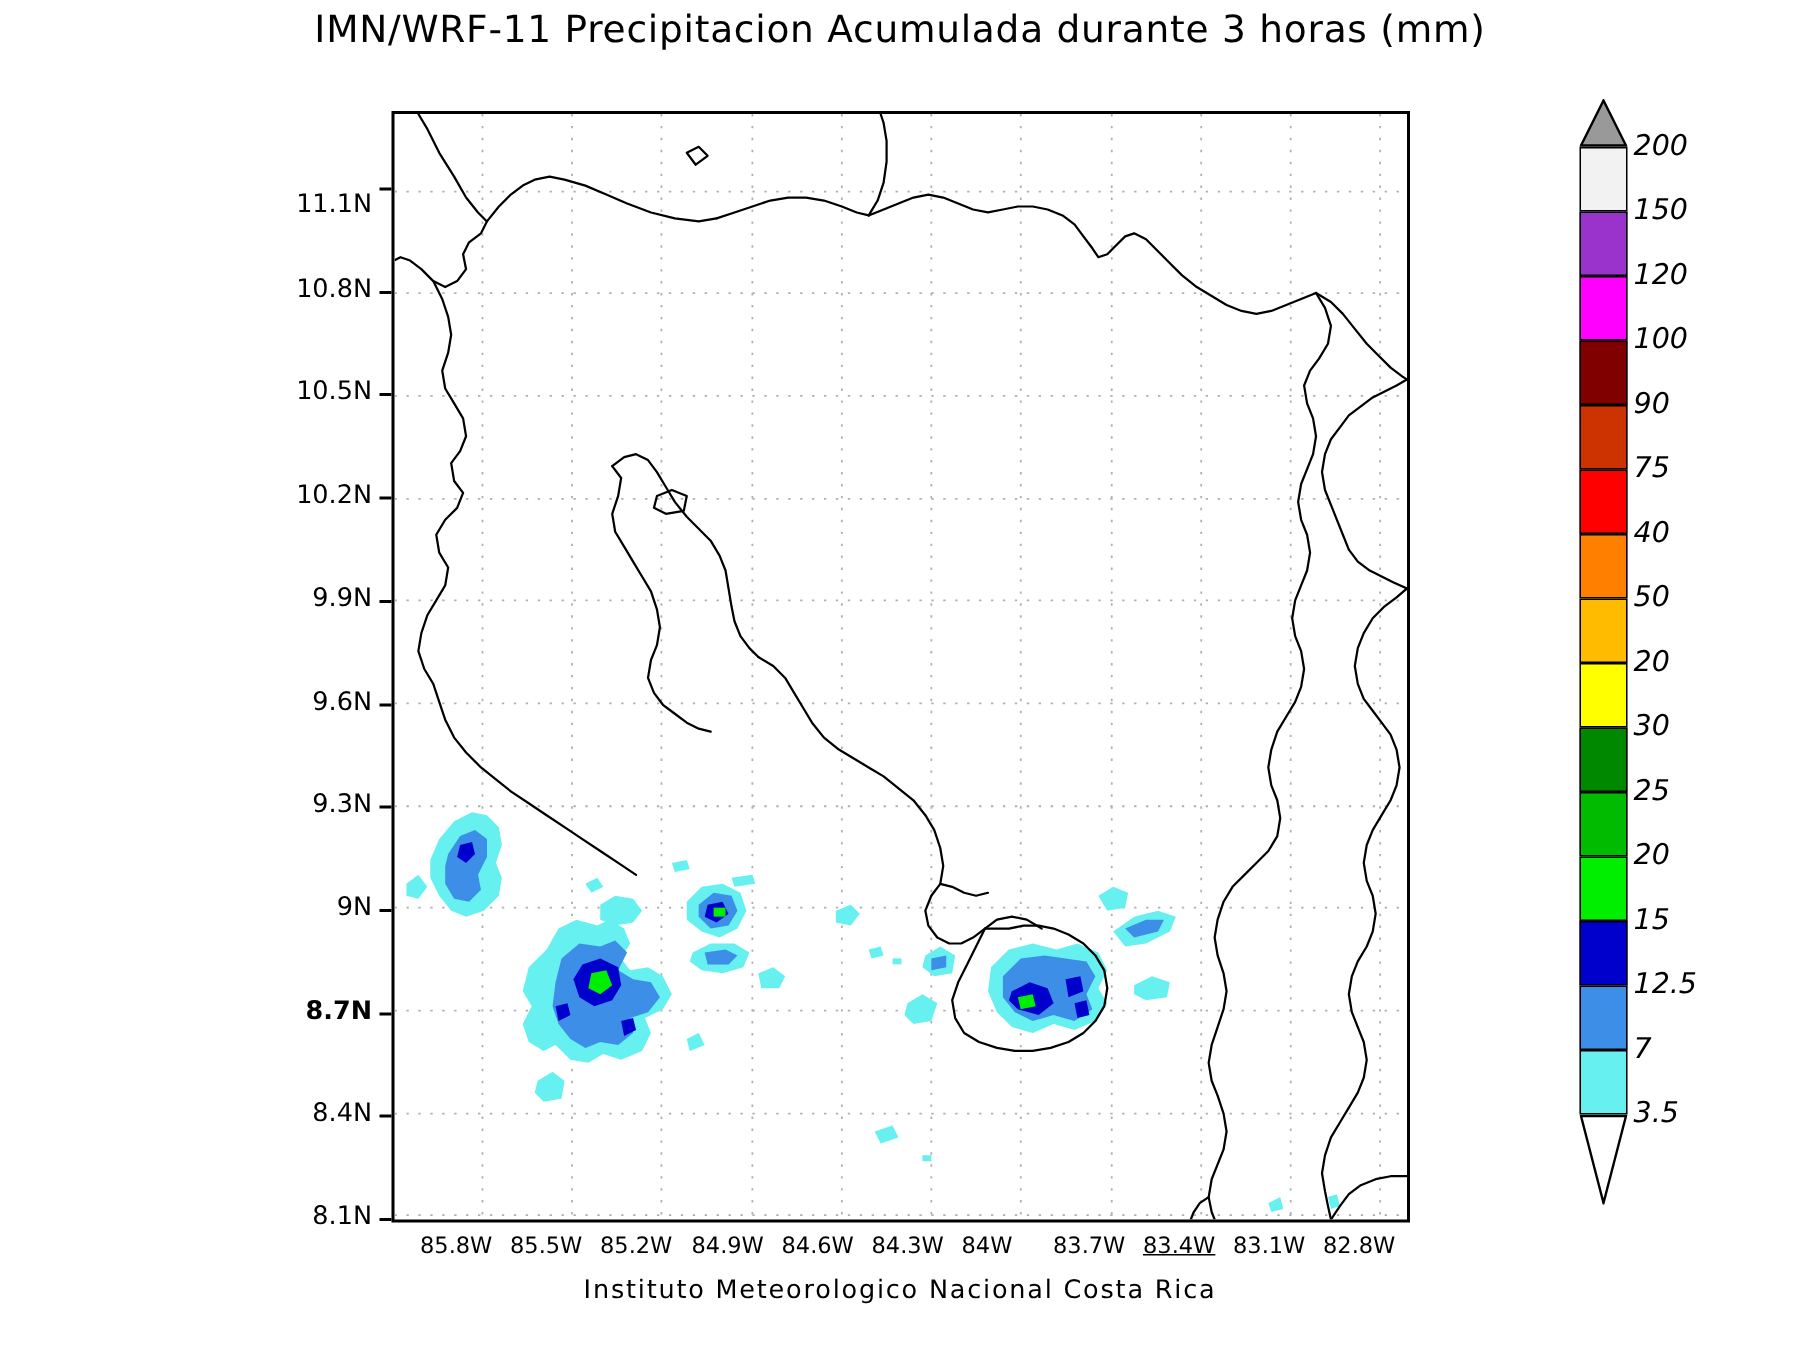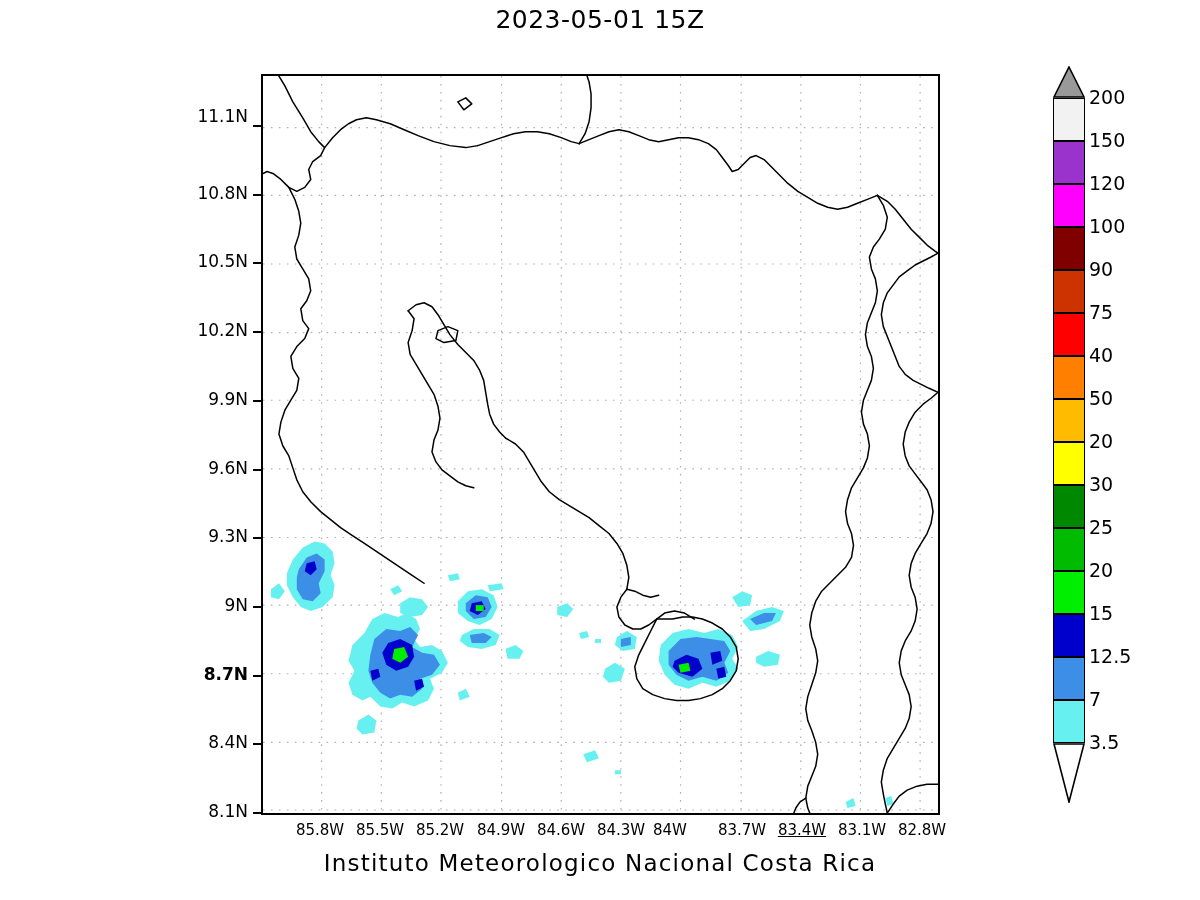--- a/index.html
+++ b/index.html
@@ -9,38 +9,38 @@
   .title-block{position:absolute;left:0;top:6px;width:1200px;text-align:center;}
   .title-line1{font-size:25px;letter-spacing:.5px;line-height:28px;white-space:pre;}
   .title-line2{font-size:25px;letter-spacing:.5px;line-height:28px;white-space:pre;}
 
   
   #plot{position:absolute;left:261px;top:74px;width:679px;height:741px;
         border:2px solid #000;box-sizing:border-box;background:#fff;}
   #plotinner{position:absolute;inset:0;overflow:hidden;}
   svg.layer{position:absolute;left:0;top:0;width:100%;height:100%;display:block;}
   .ylab{position:absolute;text-align:right;font-size:17px;line-height:17px;white-space:pre;}
-  .xlab{position:absolute;text-align:center;font-size:15px;line-height:15px;white-space:pre;}
+  .xlab{position:absolute;text-align:left;font-size:15px;line-height:15px;white-space:pre;}
 
   .tickmark{position:absolute;background:#000;}
 
   .footer{position:absolute;left:0;top:850px;width:1200px;text-align:center;
-          font-size:23px;letter-spacing:1.2px;white-space:pre;}
+          font-size:17px;letter-spacing:1.2px;white-space:pre;}
 
   
-  #cbar{position:absolute;left:1053px;top:96px;width:52px;height:715px;}
+  #cbar{position:absolute;left:1053px;top:96px;width:52px;height:715px;font-style:italic;}
   .cb-seg{position:absolute;left:0;width:32px;border:1.4px solid #000;box-sizing:border-box;}
   .cb-arrow{position:absolute;left:0;width:32px;}
   .cb-lab{position:absolute;left:36px;font-size:19px;line-height:19px;white-space:pre;}
 </style>
 </head>
 <body>
 
 <div class="title-block">
-  <div class="title-line2">2023-05-01 15Z</div>
+  <div class="title-line1">IMN/WRF-11 Precipitacion Acumulada durante 3 horas (mm)</div>
 </div>
 
 <div id="plot">
   <div id="plotinner">
 
     <svg class="layer" viewBox="0 0 679 741" preserveAspectRatio="none">
       <g stroke="#b0b0b0" stroke-width="1.2" stroke-dasharray="1.6 6.4">
         <line x1="59" y1="0" x2="59" y2="741"></line>
         <line x1="119" y1="0" x2="119" y2="741"></line>
         <line x1="179" y1="0" x2="179" y2="741"></line>
@@ -227,21 +227,21 @@
                  L634,676 L628,686 L624,698 L622,710 L624,722
                  L626,732 L628,741"></path>
         <path d="M628,741 L634,732 L640,724 L648,718 L658,714
                  L668,712 L679,712"></path>
       </g>
     </svg>
   </div>
 </div>
 
 <div>
-  <div class="ylab" style="left:148px;top:108px;width:100px;">11.1N</div>
+  <div class="ylab" style="left:148px;top:128px;width:100px;">11.1N</div>
   <div class="ylab" style="left:148px;top:185px;width:100px;text-align:right;">10.8N</div>
   <div class="ylab" style="left:148px;top:253px;width:100px;">10.5N</div>
   <div class="ylab" style="left:148px;top:322px;width:100px;">10.2N</div>
   <div class="ylab" style="left:148px;top:391px;width:100px;">9.9N</div>
   <div class="ylab" style="left:148px;top:460px;width:100px;">9.6N</div>
   <div class="ylab" style="left:148px;top:528px;width:100px;">9.3N</div>
   <div class="ylab" style="left:148px;top:597px;width:100px;">9N</div>
   <div class="ylab" style="left:148px;top:666px;width:100px;font-weight:bold;">8.7N</div>
   <div class="ylab" style="left:148px;top:734px;width:100px;">8.4N</div>
   <div class="ylab" style="left:148px;top:803px;width:100px;">8.1N</div>

